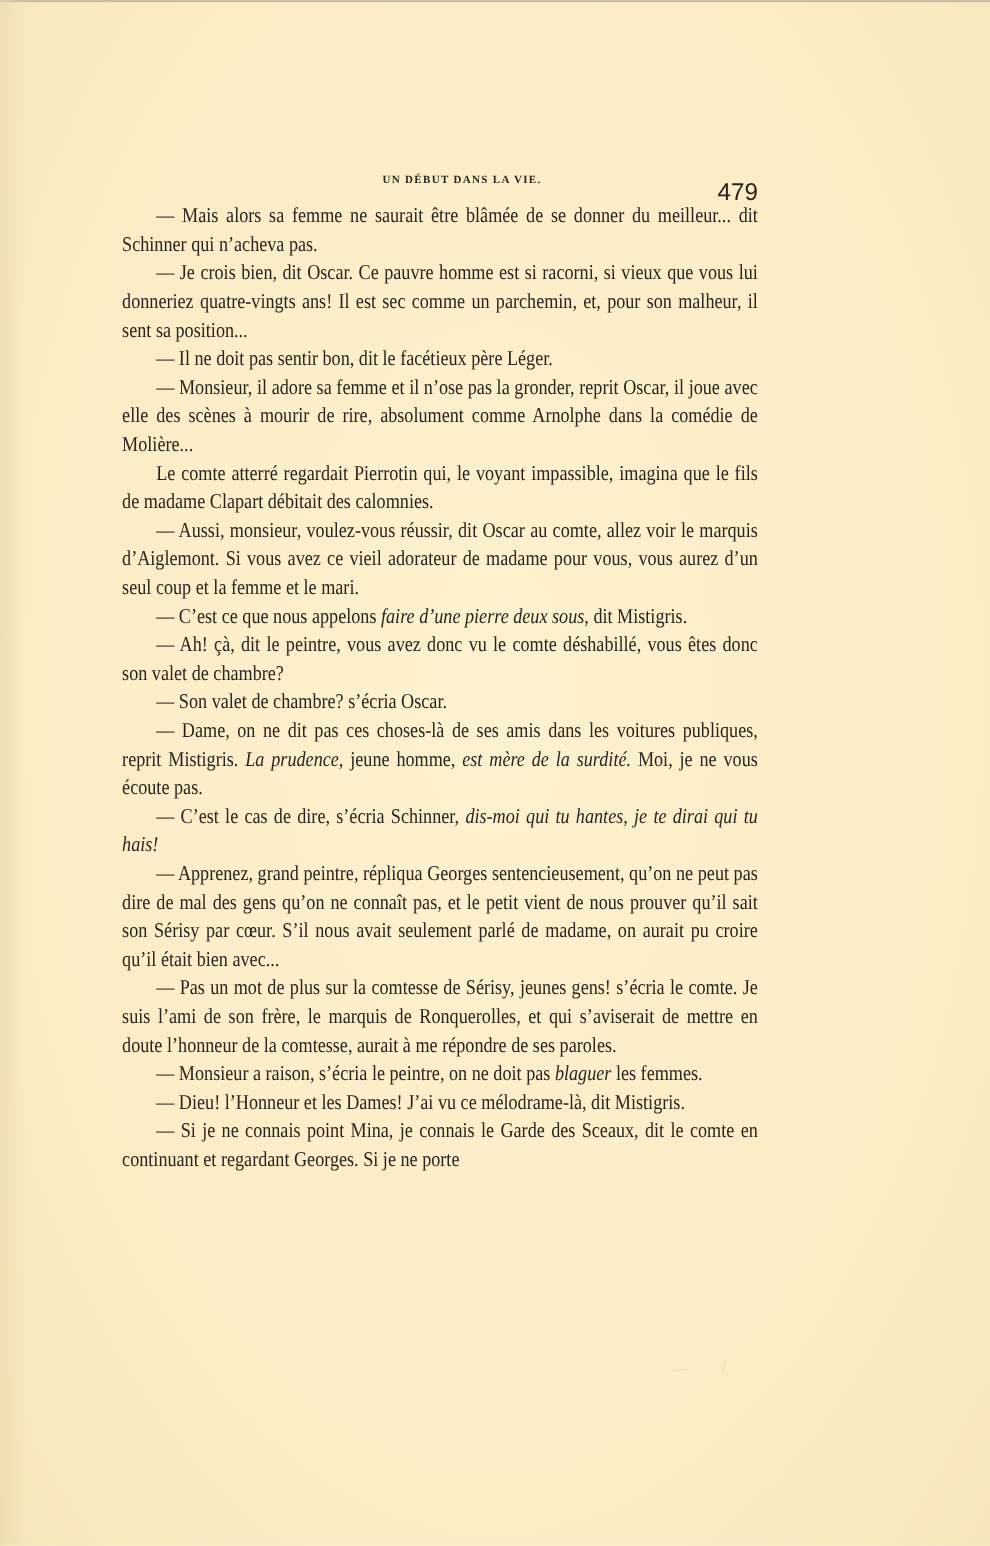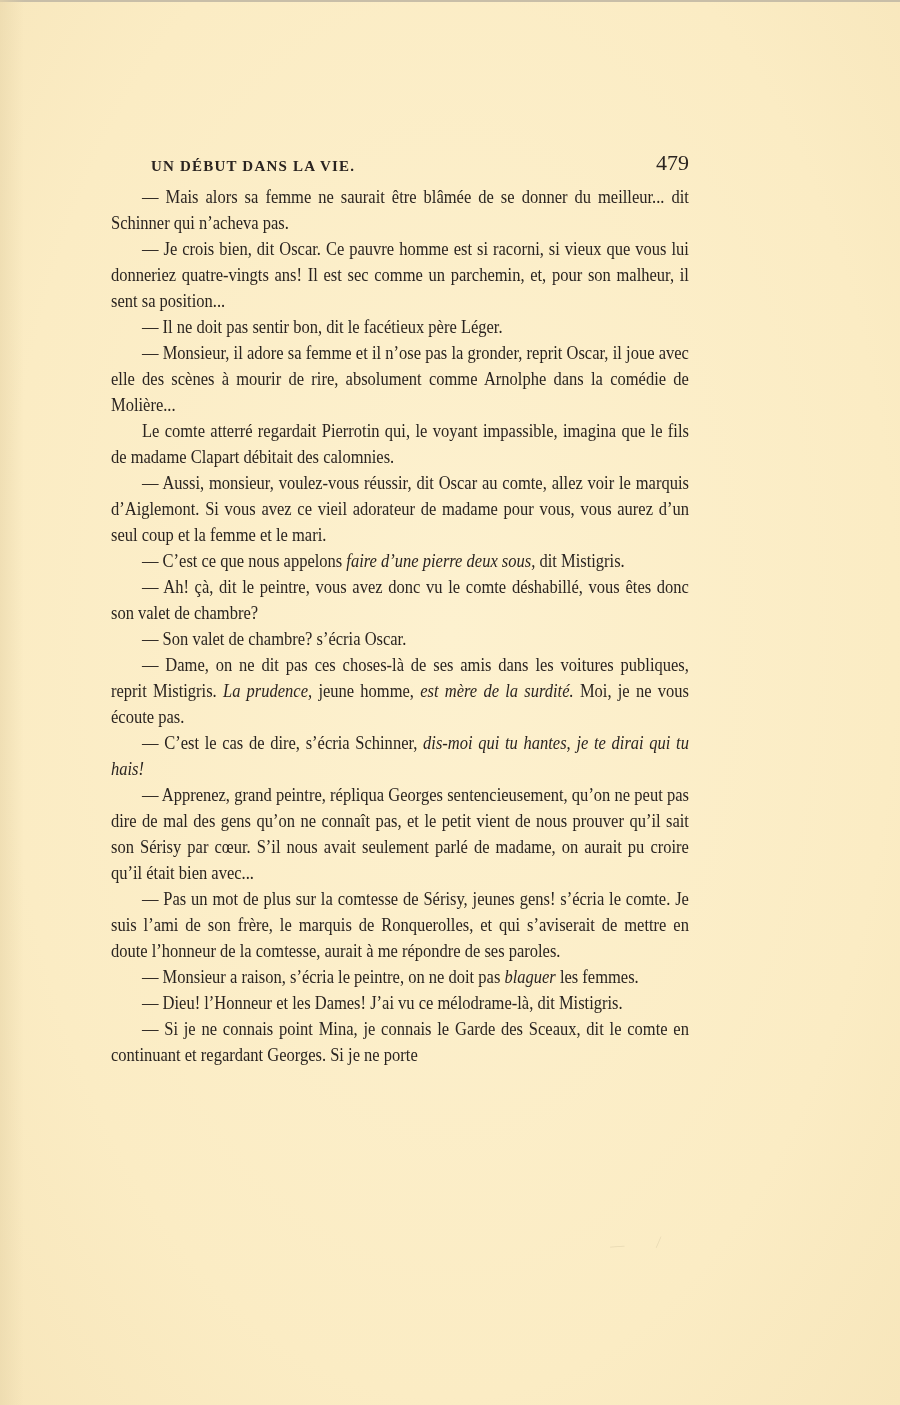--- a/index.html
+++ b/index.html
@@ -7,27 +7,27 @@
     width:900px; height:1405px; overflow:hidden;
     background:#fbeec9;
     background-image: radial-gradient(ellipse at 50% 45%, #fdf1cf 0%, #fbecc4 70%, #f7e6bb 100%);
     position:relative;
     font-family:"DejaVu Serif", "Liberation Serif", serif;
     color:#2a2420;
   }
   .page { position:absolute; left:111px; top:150px; width:578px; }
   .header { position:relative; height:34px; }
   .running-title {
-    position:absolute; left:0; right:0; top:8px; 
+    position:absolute; left:0; right:0; top:8px; text-align:center;
     font-family:"Liberation Serif", serif; font-weight:bold;
-    font-size:15px; letter-spacing:1.2px; padding-left:40px;
+    font-size:10px; letter-spacing:1.2px; padding-left:40px;
   }
   .page-number {
-    position:absolute; right:0; top:0;
-    font-family:Liberation Serif, serif; font-size:22px;
+    position:absolute; right:0; top:12px;
+    font-family:Liberation Sans, sans-serif; font-size:22px;
   }
   .body-text {
     font-family:"Liberation Serif", serif;
     font-size:19.2px; line-height:26px;
     text-align:justify;
     transform: scaleX(0.86); transform-origin:0 0; width:672px;
   }
   .para { margin:0; text-indent:36px; }
   em { font-style:italic; }
   .ghost { position:absolute; color:#d9cba6; opacity:.55; font-family:"Liberation Serif", serif; font-style:italic; }

